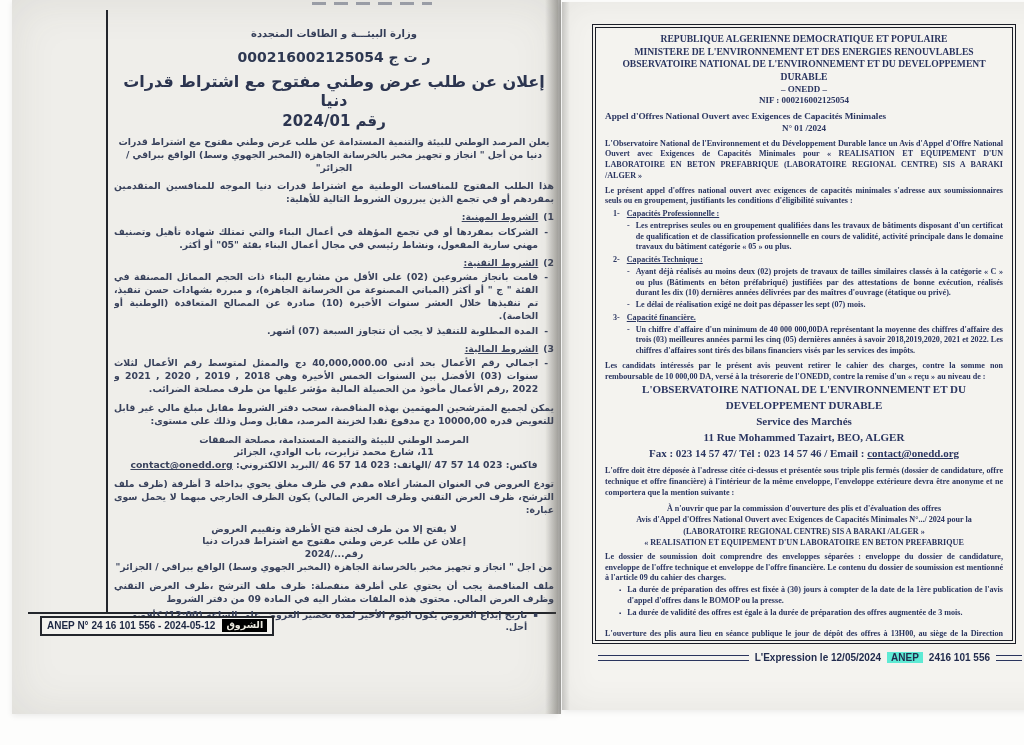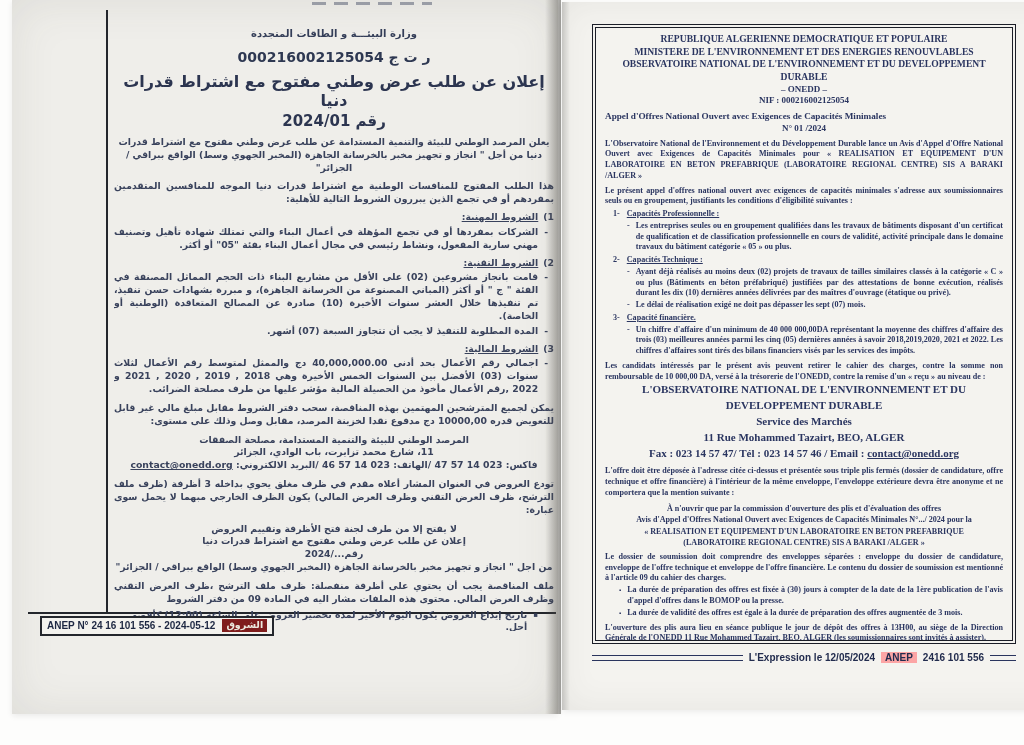--- a/index.html
+++ b/index.html
@@ -46,21 +46,21 @@
   .ar-it::before{content:"-";flex:none;font-weight:700;}
   .ar-sq{display:flex;gap:6px;margin-top:3px;padding-right:16px;}
   .ar-sq::before{content:"▪";flex:none;font-size:7px;line-height:1.9;}
   .anep-box{
     position:absolute;left:28px;top:616px;
     display:inline-flex;align-items:center;gap:7px;
     border:2px solid #23262c;background:#f3f2ee;padding:1px 5px 2px;
     font:700 10px "Liberation Sans",sans-serif;color:#1d2742;white-space:nowrap;
   }
   .anep-chip{
-    background:#7f1d1d;color:#eceadf;font:700 9.5px "DejaVu Sans",sans-serif;
+    background:#000000;color:#eceadf;font:700 9.5px "DejaVu Sans",sans-serif;
     padding:0 4px 1px;line-height:1.3;
   }
 
   
   .page-right{
     position:absolute;left:562px;top:2px;width:548px;height:708px;
     background:#f4f3ef;
     box-shadow:inset 0 0 34px rgba(70,68,60,.08), 0 2px 6px rgba(0,0,0,.07);
   }
   .page-right .edge-left{
@@ -79,27 +79,27 @@
   .fr-body{font-size:8.1px;line-height:1.33;font-weight:700;}
   .fr-p{margin-top:4px;text-align:justify;}
   .fr-sec{display:flex;gap:7px;margin-top:2px;padding-left:8px;}
   .fr-it{display:flex;gap:6px;margin-top:1px;padding-left:22px;text-align:justify;}
   .fr-it::before{content:"-";flex:none;}
   .fr-sq{display:flex;gap:6px;margin-top:1px;padding-left:14px;text-align:justify;}
   .fr-sq::before{content:"▪";flex:none;font-size:6px;line-height:1.8;}
   .fr-ctr{text-align:center;margin-top:5px;line-height:1.38;}
   .fr-addr{text-align:center;line-height:1.45;font-size:11px;}
   .footer-row{
-    position:absolute;left:30px;top:650px;width:424px;
+    position:absolute;left:36px;top:650px;width:424px;
     display:flex;align-items:center;gap:6px;
     font:700 10px "Liberation Sans",sans-serif;color:#222c4e;white-space:nowrap;
   }
   .dline{flex:1;height:4px;border-top:1.5px solid #2a355e;border-bottom:1.5px solid #2a355e;}
   .dshort{flex:none;width:26px;height:4px;border-top:1.5px solid #2a355e;border-bottom:1.5px solid #2a355e;}
-  .anep-hl{background:#fca5a5;padding:0 4px;}
+  .anep-hl{background:#5eead4;padding:0 4px;}
 </style>
 </head>
 <body>
 
 <div class="canvas">
 
   <div class="page-left">
     <div class="top-dash"></div>
     <div class="l-line"></div>
     <div class="l-bottom"></div>
@@ -215,30 +215,30 @@
           <div class="b">
             <span>Fax : 023 14 57 47/ Tél : 023 14 57 46 / Email : </span><span class="u">contact@onedd.org</span>
           </div>
         </div>
 
         <div class="fr-p">L'offre doit être déposée à l'adresse citée ci-dessus et présentée sous triple plis fermés (dossier de candidature, offre technique et offre financière) à l'intérieur de la même enveloppe, l'enveloppe extérieure devra être anonyme et ne comportera que la mention suivante :</div>
 
         <div class="fr-ctr b">
           <div>À n'ouvrir que par la commission d'ouverture des plis et d'évaluation des offres</div>
           <div>Avis d'Appel d'Offres National Ouvert avec Exigences de Capacités Minimales N°.../ 2024 pour la</div>
+          <div>(LABORATOIRE REGIONAL CENTRE) SIS A BARAKI /ALGER »</div>
           <div>« REALISATION ET EQUIPEMENT D'UN LABORATOIRE EN BETON PREFABRIQUE</div>
-          <div>(LABORATOIRE REGIONAL CENTRE) SIS A BARAKI /ALGER »</div>
         </div>
 
         <div class="fr-p">Le dossier de soumission doit comprendre des enveloppes séparées : enveloppe du dossier de candidature, enveloppe de l'offre technique et enveloppe de l'offre financière. Le contenu du dossier de soumission est mentionné à l'article 09 du cahier des charges.</div>
 
         <div class="fr-sq">La durée de préparation des offres est fixée à (30) jours à compter de la date de la 1ère publication de l'avis d'appel d'offres dans le BOMOP ou la presse.</div>
         <div class="fr-sq">La durée de validité des offres est égale à la durée de préparation des offres augmentée de 3 mois.</div>
 
-        <div class="fr-p" style="margin-top:4px">L'ouverture des plis aura lieu en séance publique le jour de dépôt des offres à 13H00, au siège de la Direction Générale de l'ONEDD 11 Rue Mohammed Tazairt, BEO, ALGER (les soumissionnaires sont invités à assister).</div>
+        <div class="fr-p" style="margin-top:10px">L'ouverture des plis aura lieu en séance publique le jour de dépôt des offres à 13H00, au siège de la Direction Générale de l'ONEDD 11 Rue Mohammed Tazairt, BEO, ALGER (les soumissionnaires sont invités à assister).</div>
       </div>
     </div>
 
     <div class="footer-row">
       <span class="dline"></span>
       <span>L'Expression le 12/05/2024</span>
       <span class="anep-hl">ANEP</span>
       <span>2416 101 556</span>
       <span class="dshort"></span>
     </div>

